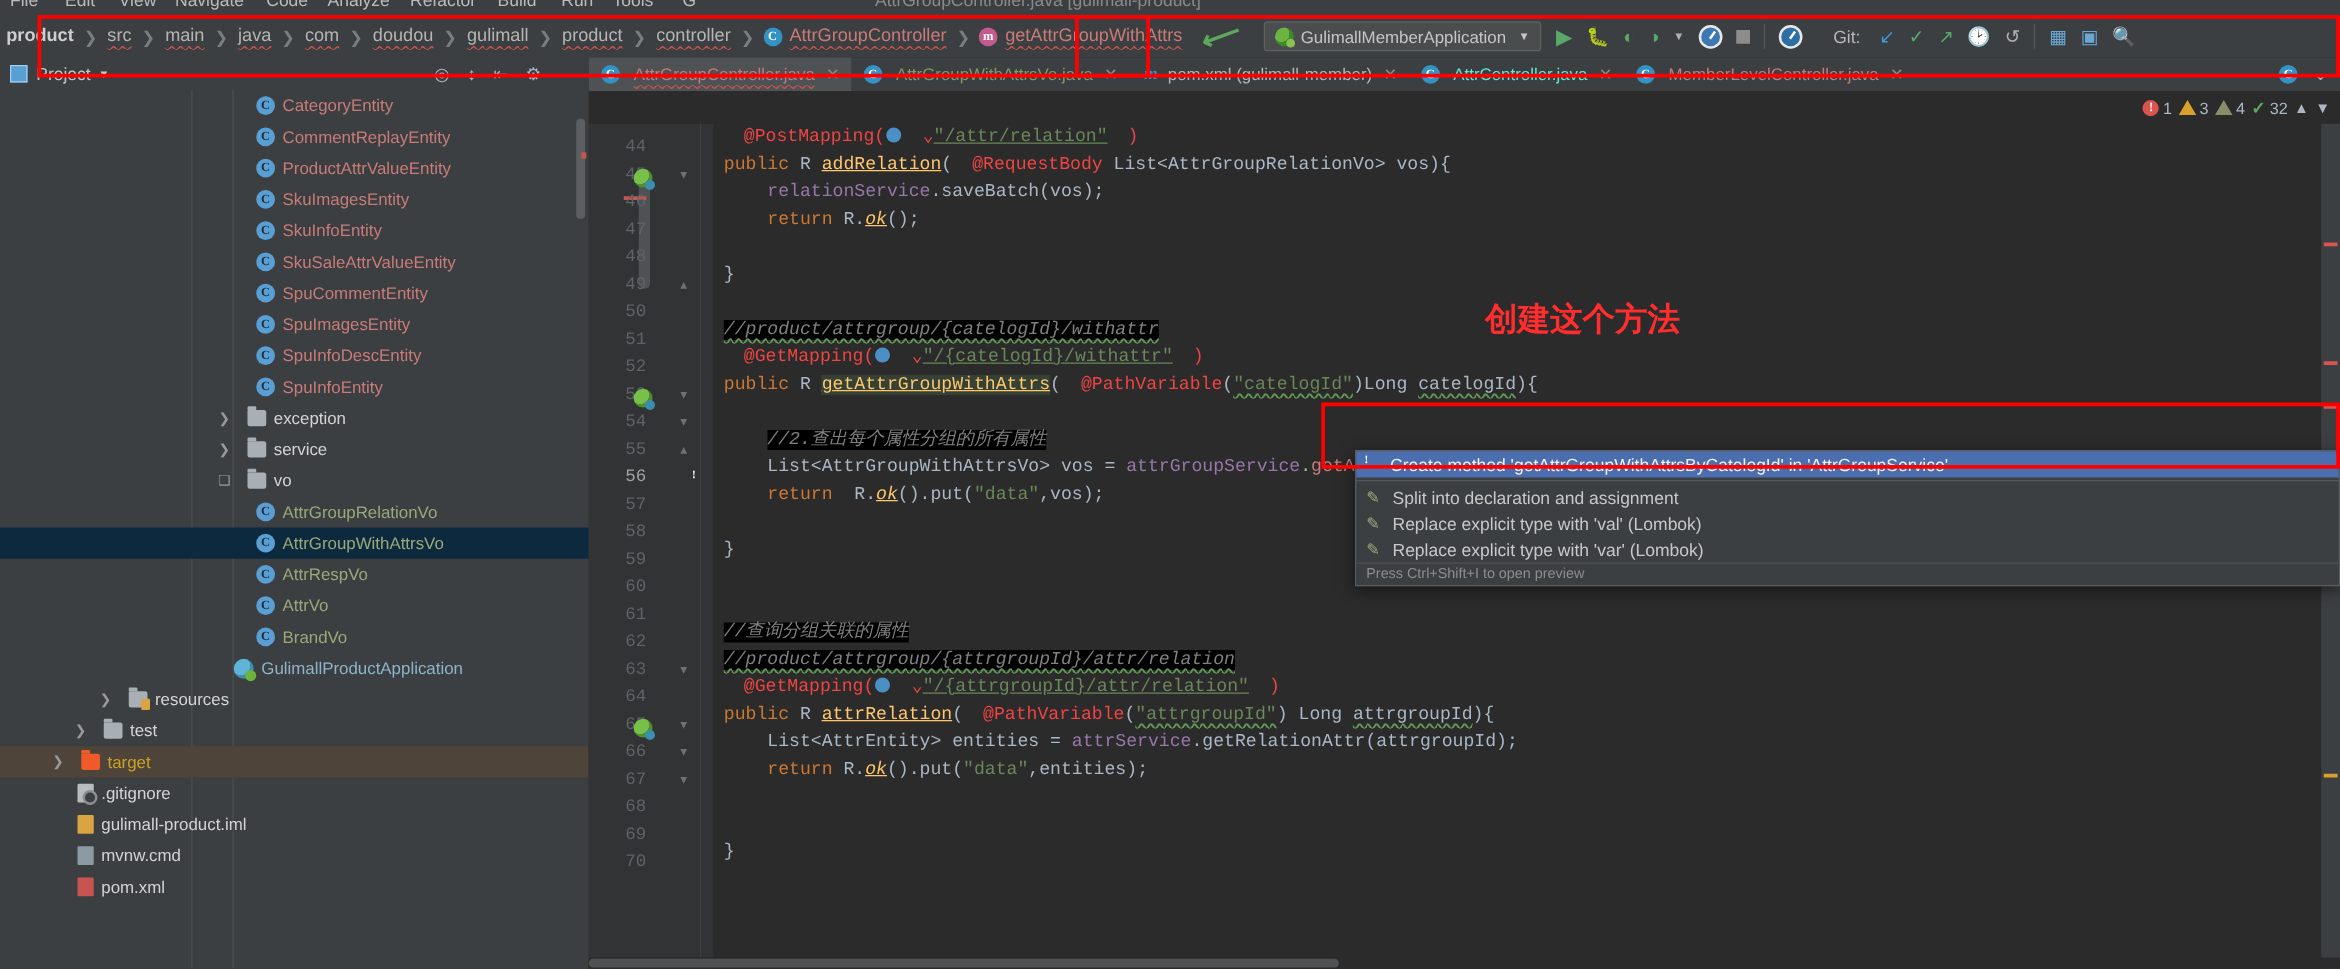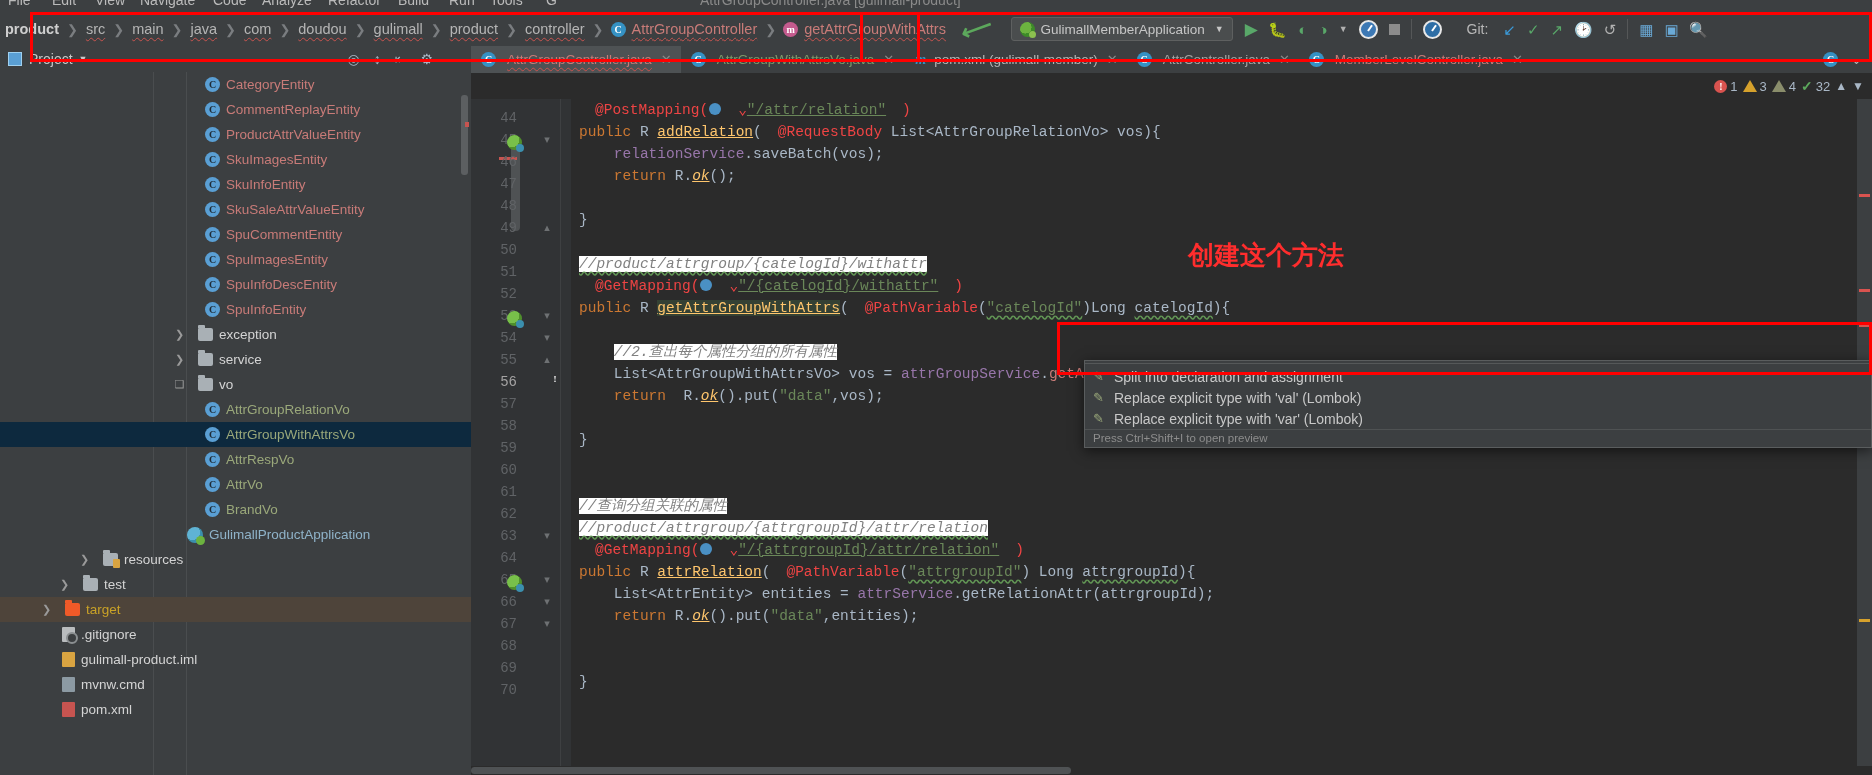--- a/index.html
+++ b/index.html
@@ -250,21 +250,21 @@
   }
   .c-key     { color: #cc7832; }
   .c-anno    { color: #ef4444; margin-left: 16px; }
   .c-str     { color: #6a8759; }
   .c-meth    { color: #ffc66d; text-decoration: underline; }
   .c-plain   { color: #a9b7c6; }
   .c-field   { color: #9876aa; }
   .c-comment { color: #808080; font-style: italic; }
   .c-err     { color: #c87b78; }
   .hl-ident  { background: #344134; }
-  .hl-comment{ background: #ffffff; }
+  .hl-comment{ background: #000000; }
   .u-green   { text-decoration: underline wavy #629755; text-underline-offset: 3px; }
   .u-solid   { text-decoration: underline; }
   .web-ic {
     display:inline-block; width:12px;height:12px;border-radius:50%;
     background:#4a90c4; vertical-align:-1px; margin:0 1px;
   }
 
   
   .annot {
     position: absolute; color: #ff2d2d; font-size: 26px; font-weight: bold;
@@ -576,21 +576,21 @@
         <span style="color:#7d9a6a">AttrGroupWithAttrsVo.java</span>
         <span class="x">✕</span>
       </div>
       <div class="tab">
         <span class="m-ic">m</span>
         <span style="color:#b5b5b5">pom.xml (gulimall-member)</span>
         <span class="x">✕</span>
       </div>
       <div class="tab">
         <span class="badge-c">C</span>
-        <span style="color:#a3a3a3">AttrController.java</span>
+        <span style="color:#5eead4">AttrController.java</span>
         <span class="x">✕</span>
       </div>
       <div class="tab">
         <span class="badge-c">C</span>
         <span style="color:#c87b78">MemberLevelController.java</span>
         <span class="x">✕</span>
       </div>
       <div class="tabs-more">
         <span class="badge-c">C</span>
         <span style="color:#b5b5b5;font-size:13px">⌄</span>
@@ -717,20 +717,24 @@
       <div class="mark" style="top:95px;background:#d9534f"></div>
       <div class="mark" style="top:190px;background:#d9534f"></div>
       <div class="mark" style="top:225px;background:#d9534f"></div>
       <div class="mark" style="top:520px;background:#d6a12c"></div>
     </div>
   </div>
 
   <div class="annot" style="left:1188px; top:238px;">创建这个方法</div>
 
   <div class="popup" style="left:1084px; top:360px; width:788px;">
+    <div class="item sel">
+      <span class="bulb-red"><span class="b"></span><span class="s"></span></span>
+      <span>Create method 'getAttrGroupWithAttrsByCatelogId' in 'AttrGroupService'</span>
+    </div>
     <div class="sep-line"></div>
     <div class="item">
       <span class="ic-pencil">✎</span>
       <span>Split into declaration and assignment</span>
     </div>
     <div class="item">
       <span class="ic-pencil">✎</span>
       <span>Replace explicit type with 'val' (Lombok)</span>
     </div>
     <div class="item">

